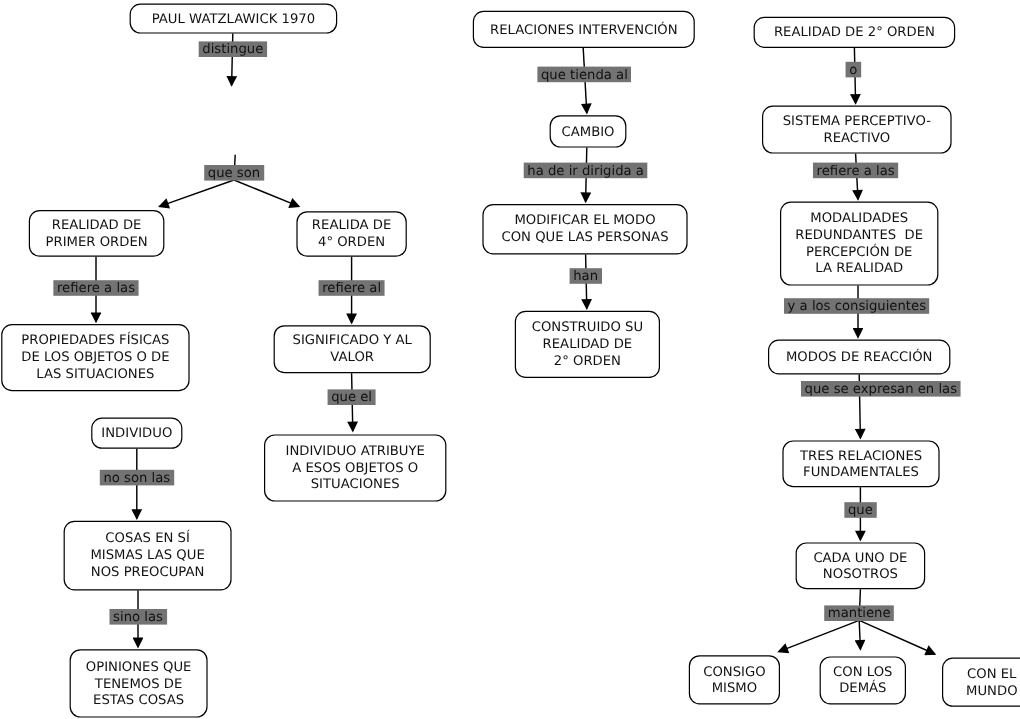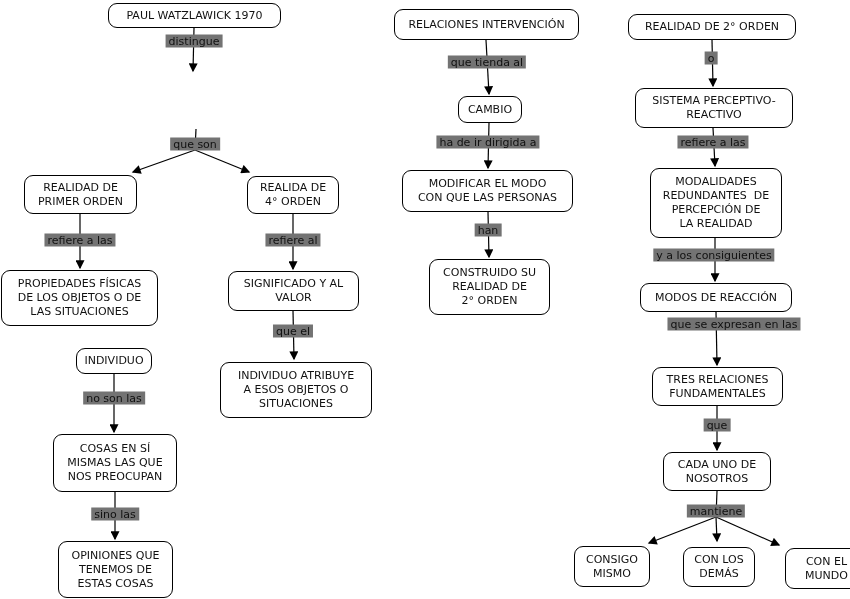--- a/index.html
+++ b/index.html
@@ -98,21 +98,21 @@
     <div class="edge-label" style="left: 714px; top: 324px; margin-left: 20px;">que se expresan en las</div>
     <div class="edge-label" style="left: 717px; top: 425px;">que</div>
     <div class="edge-label" style="left: 716px; top: 511px;">mantiene</div>
     <div class="node" style="left: 108px; top: 3px; width: 173px; height: 25px;">PAUL WATZLAWICK 1970</div>
     <div class="node" style="left: 24px; top: 175px; width: 113px; height: 39px;">REALIDAD DE
 PRIMER ORDEN</div>
     <div class="node" style="left: 1px; top: 270px; width: 157px; height: 56px;">PROPIEDADES FÍSICAS
 DE LOS OBJETOS O DE
 LAS SITUACIONES</div>
     <div class="node" style="left: 76px; top: 348px; width: 76px; height: 26px;">INDIVIDUO</div>
-    <div class="node" style="left: 53px; top: 434px; width: 124px; height: 58px;">COSAS EN SÍ
+    <div class="node" style="left: 53px; top: 434px; width: 140px; height: 58px;">COSAS EN SÍ
 MISMAS LAS QUE
 NOS PREOCUPAN</div>
     <div class="node" style="left: 58px; top: 541px; width: 115px; height: 57px;">OPINIONES QUE
 TENEMOS DE
 ESTAS COSAS</div>
     <div class="node" style="left: 247px; top: 176px; width: 92px; height: 38px;">REALIDA DE
 4° ORDEN</div>
     <div class="node" style="left: 228px; top: 271px; width: 131px; height: 40px;">SIGNIFICADO Y AL
 VALOR</div>
     <div class="node" style="left: 220px; top: 362px; width: 152px; height: 56px;">INDIVIDUO ATRIBUYE

